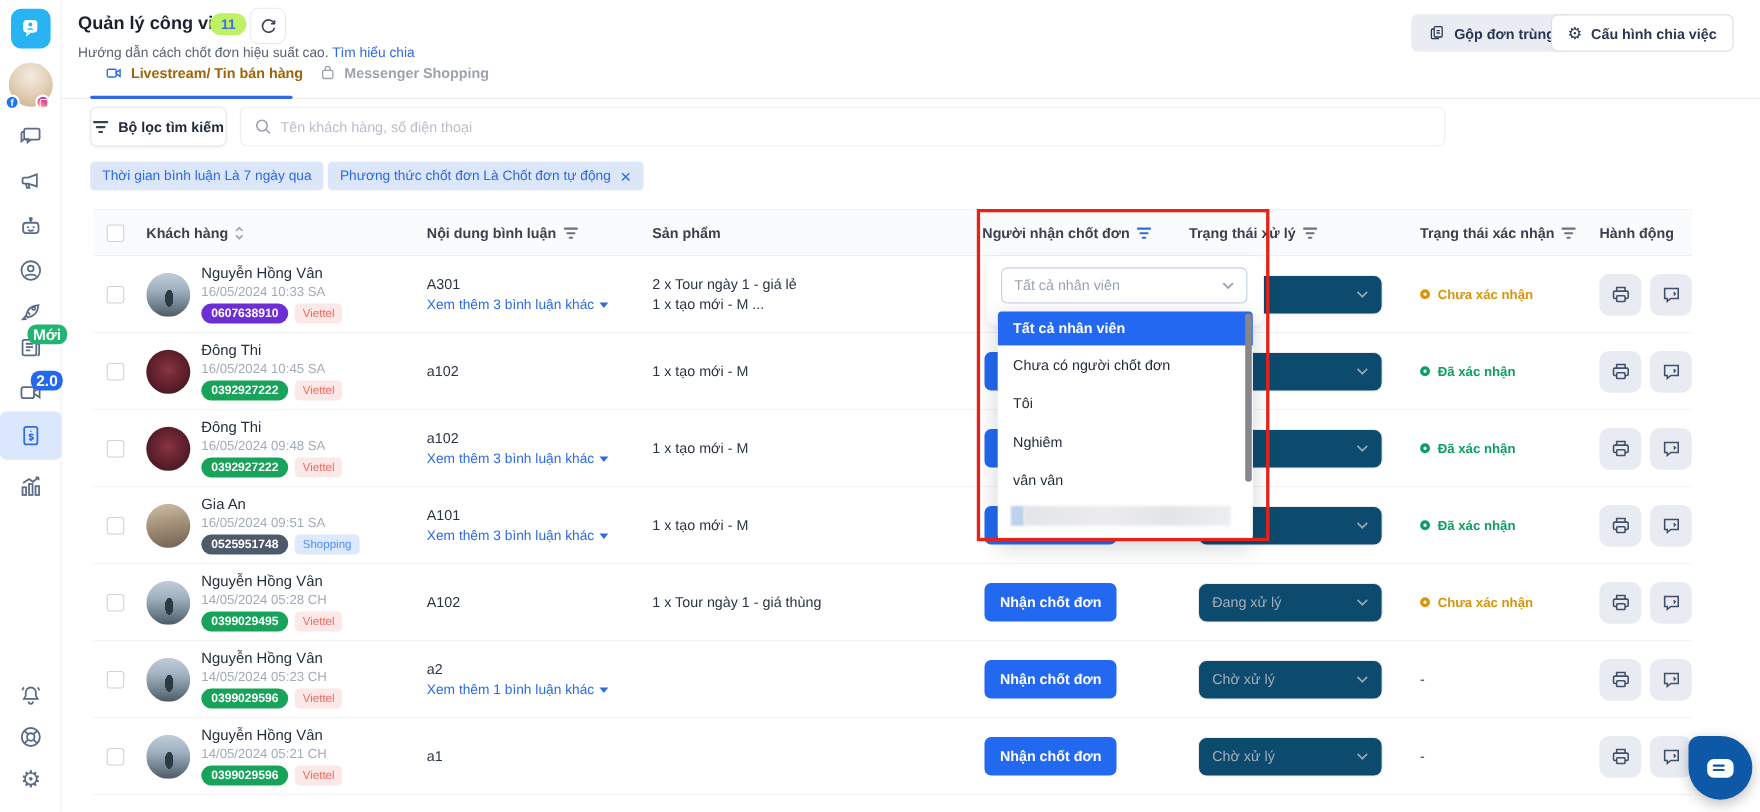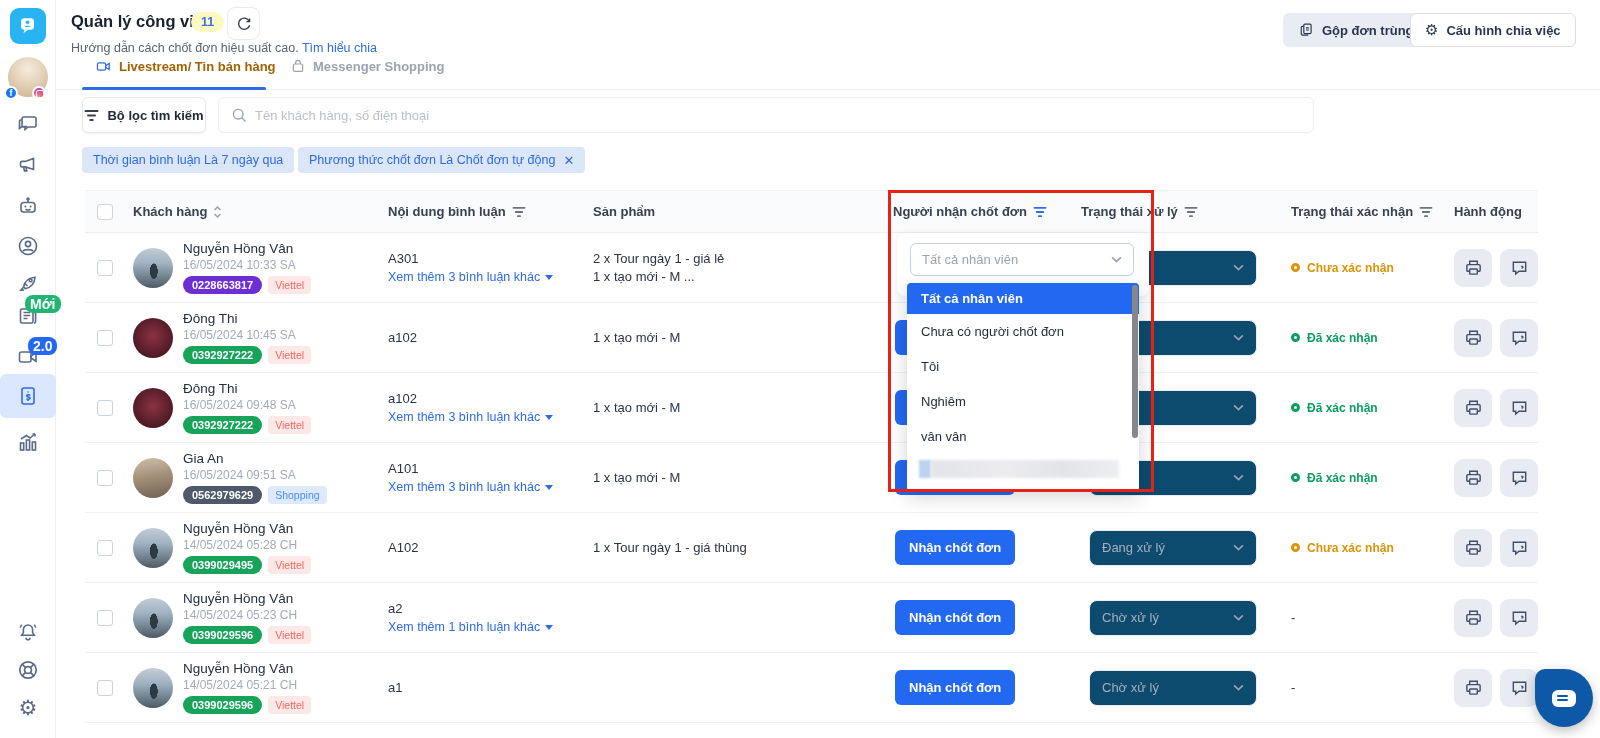--- a/index.html
+++ b/index.html
@@ -18,21 +18,21 @@
   .ig-badge::after { content:""; position:absolute; left:2px; top:2px; width:6px; height:6px; border:1.2px solid #fff; border-radius:2px; }
   .nav-item { position:absolute; left:0; width:56px; height:40px; display:flex; align-items:center; justify-content:center; cursor:pointer; }
   .nav-item.active { background:#dbe7fd; border-radius:6px; }
   .nav-badge { position:absolute; color:#fff; font-size:14px; font-weight:bold; padding:1px 5px; border-radius:8px; z-index:2; }
   .nb-green { left:25px; top:295px; background:#21b573; }
   .nb-blue  { left:28px; top:337px; background:#2368f0; }
   .gear-glyph { font-family:"DejaVu Sans", sans-serif; font-size:21px; color:#5b6b87; line-height:1; }
 
   
   .page-title { position:absolute; left:71px; top:12px; font-size:16.5px; font-weight:bold; color:#19202e; }
-  .count-badge { position:absolute; left:191px; top:12px; background:#fef9c3; color:#3d6fe8; font-size:12.5px; font-weight:bold; padding:3px 10px; border-radius:11px; }
+  .count-badge { position:absolute; left:191px; top:12px; background:#bef264; color:#3d6fe8; font-size:12.5px; font-weight:bold; padding:3px 10px; border-radius:11px; }
   .refresh-btn { position:absolute; left:227px; top:7px; width:33px; height:33px; border:1px solid #e7eaef; border-radius:8px; background:#fff; display:flex; align-items:center; justify-content:center; cursor:pointer; }
   .subtitle { position:absolute; left:71px; top:41px; font-size:12.5px; color:#5a6372; }
   .subtitle a { color:#2e6be5; text-decoration:none; cursor:pointer; }
   .top-btn { position:absolute; top:13px; height:34px; display:flex; align-items:center; gap:8px; padding:0 14px; border-radius:6px; font-size:13px; font-weight:bold; color:#2a3650; cursor:pointer; }
   .btn-merge { left:1283px; background:#e9edf3; border:1px solid #e9edf3; }
   .btn-config { left:1410px; background:#fff; border:1px solid #dbdfe5; }
 
   
   .tabbar { position:absolute; left:56px; top:56px; width:1544px; height:34px; border-bottom:1px solid #ebedf0; }
   .tab { position:absolute; top:2px; display:flex; align-items:center; gap:7px; font-size:13px; font-weight:bold; cursor:pointer; }
@@ -335,21 +335,21 @@
   <div class="trow">
     <div class="cell">
           <span class="cb"></span>
         </div>
     <div class="cell c-cust">
       <span class="avatar av-scenic"></span>
       <span class="cust-info">
         <span class="cust-name">Nguyễn Hồng Vân</span>
         <span class="cust-time">16/05/2024 10:33 SA</span>
         <span class="badges">
-          <span class="pill-phone pc-purple">0228663817</span>
+          <span class="pill-phone pc-purple">0607638910</span>
           <span class="pill-carrier cc-red">Viettel</span>
         </span>
       </span>
     </div>
     <div class="cell c-comment">
       <span class="comment-text">A301</span>
       <span class="comment-link">
         <span>Xem thêm 3 bình luận khác</span>
         <span class="caret"></span>
       </span>
@@ -512,21 +512,21 @@
   <div class="trow">
     <div class="cell">
           <span class="cb"></span>
         </div>
     <div class="cell c-cust">
       <span class="avatar av-earth"></span>
       <span class="cust-info">
         <span class="cust-name">Gia An</span>
         <span class="cust-time">16/05/2024 09:51 SA</span>
         <span class="badges">
-          <span class="pill-phone pc-dark">0562979629</span>
+          <span class="pill-phone pc-dark">0525951748</span>
           <span class="pill-carrier cc-blue">Shopping</span>
         </span>
       </span>
     </div>
     <div class="cell c-comment">
       <span class="comment-text">A101</span>
       <span class="comment-link">
         <span>Xem thêm 3 bình luận khác</span>
         <span class="caret"></span>
       </span>

